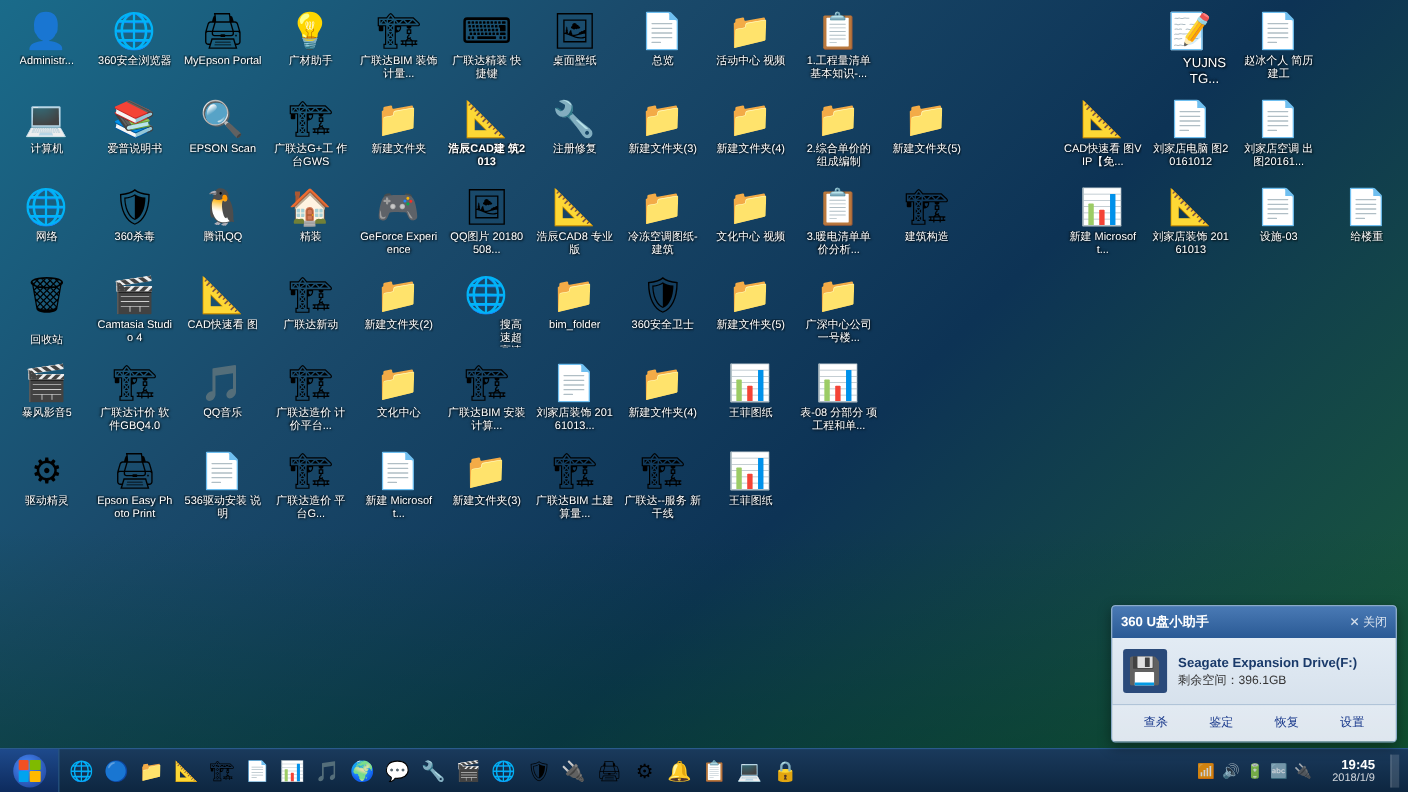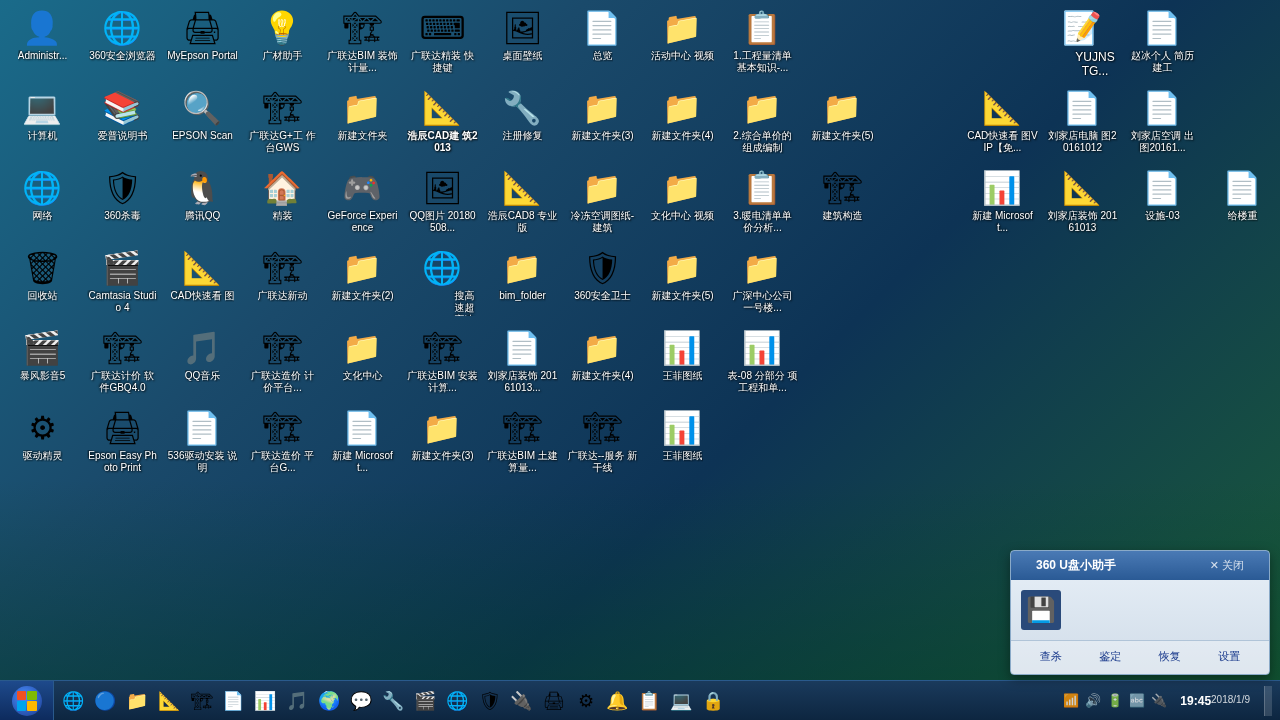--- a/index.html
+++ b/index.html
@@ -121,22 +121,22 @@
       display: flex;
       align-items: center;
       justify-content: center;
       font-size: 13px;
       cursor: pointer;
       color: rgba(255,255,255,0.8);
     }
 
     .clock {
       display: flex;
-      flex-direction: row;
-      align-items: flex-start;
+      flex-direction: column;
+      align-items: flex-end;
       justify-content: center;
       padding: 0 8px;
       cursor: pointer;
       min-width: 60px;
     }
 
     .clock-time {
       font-size: 12px;
       color: #fff;
       font-weight: bold;
@@ -156,21 +156,21 @@
       background: linear-gradient(to bottom, #e8f0f8, #d0dce8);
       border: 1px solid #8aaac8;
       border-radius: 4px;
       box-shadow: 0 4px 12px rgba(0,0,0,0.4);
       z-index: 200;
       overflow: hidden;
     }
 
     .notification-header {
       background: linear-gradient(to bottom, #4a7ab5, #2a5a95);
-      padding: 6px 25px;
+      padding: 6px 8px;
       display: flex;
       align-items: center;
       justify-content: space-between;
     }
 
     .notification-title {
       color: #fff;
       font-size: 12px;
       font-weight: bold;
     }
@@ -432,21 +432,21 @@
       <div style="position: absolute; left: 1125px; top: 165px; width: 75px; display: flex; flex-direction: column; align-items: center; justify-content: flex-start; cursor: pointer; padding: 4px 2px; border-radius: 4px; text-align: center;">
         <div style="font-size: 32px; line-height: 1; margin-bottom: 3px; height: 38px; display: flex; align-items: center;">📄</div>
         <div style="font-size: 10px; color: rgb(255, 255, 255); text-shadow: rgba(0, 0, 0, 0.9) 1px 1px 2px, rgba(0, 0, 0, 0.9) -1px -1px 2px; line-height: 1.2; max-width: 72px; word-break: break-all; max-height: 26px; overflow: hidden;">设施-03</div>
       </div>
       <div style="position: absolute; left: 1205px; top: 165px; width: 75px; display: flex; flex-direction: column; align-items: center; justify-content: flex-start; cursor: pointer; padding: 4px 2px; border-radius: 4px; text-align: center;">
         <div style="font-size: 32px; line-height: 1; margin-bottom: 3px; height: 38px; display: flex; align-items: center;">📄</div>
         <div style="font-size: 10px; color: rgb(255, 255, 255); text-shadow: rgba(0, 0, 0, 0.9) 1px 1px 2px, rgba(0, 0, 0, 0.9) -1px -1px 2px; line-height: 1.2; max-width: 72px; word-break: break-all; max-height: 26px; overflow: hidden;">给楼重</div>
       </div>
       <div style="position: absolute; left: 5px; top: 245px; width: 75px; display: flex; flex-direction: column; align-items: center; justify-content: flex-start; cursor: pointer; padding: 4px 2px; border-radius: 4px; text-align: center;">
         <div style="font-size: 32px; line-height: 1; margin-bottom: 3px; height: 38px; display: flex; align-items: center;">🗑</div>
-        <div style="font-size: 10px; color: rgb(255, 255, 255); text-shadow: rgba(0, 0, 0, 0.9) 1px 1px 2px, rgba(0, 0, 0, 0.9) -1px -1px 2px; line-height: 1.2; max-width: 72px; word-break: break-all; max-height: 26px; overflow: hidden;">回收站</div>
+        <div style="font-size: 10px; color: rgb(255, 255, 255); text-shadow: rgba(0, 0, 0, 0.9) 1px 1px 2px, rgba(0, 0, 0, 0.9) -1px -1px 2px; line-height: 1.2; max-width: 72px; word-break: break-all; max-height: 26px; overflow: hidden; margin-top: 14px;">回收站</div>
       </div>
       <div style="position: absolute; left: 85px; top: 245px; width: 75px; display: flex; flex-direction: column; align-items: center; justify-content: flex-start; cursor: pointer; padding: 4px 2px; border-radius: 4px; text-align: center;">
         <div style="font-size: 32px; line-height: 1; margin-bottom: 3px; height: 38px; display: flex; align-items: center;">🎬</div>
         <div style="font-size: 10px; color: rgb(255, 255, 255); text-shadow: rgba(0, 0, 0, 0.9) 1px 1px 2px, rgba(0, 0, 0, 0.9) -1px -1px 2px; line-height: 1.2; max-width: 72px; word-break: break-all; max-height: 26px; overflow: hidden;">Camtasia Studio 4</div>
       </div>
       <div style="position: absolute; left: 165px; top: 245px; width: 75px; display: flex; flex-direction: column; align-items: center; justify-content: flex-start; cursor: pointer; padding: 4px 2px; border-radius: 4px; text-align: center;">
         <div style="font-size: 32px; line-height: 1; margin-bottom: 3px; height: 38px; display: flex; align-items: center;">📐</div>
         <div style="font-size: 10px; color: rgb(255, 255, 255); text-shadow: rgba(0, 0, 0, 0.9) 1px 1px 2px, rgba(0, 0, 0, 0.9) -1px -1px 2px; line-height: 1.2; max-width: 72px; word-break: break-all; max-height: 26px; overflow: hidden;">CAD快速看 图</div>
       </div>
       <div style="position: absolute; left: 245px; top: 245px; width: 75px; display: flex; flex-direction: column; align-items: center; justify-content: flex-start; cursor: pointer; padding: 4px 2px; border-radius: 4px; text-align: center;">
@@ -558,20 +558,24 @@
 
 <div class="notification-popup">
   <div class="notification-header">
     <span class="notification-title">360 U盘小助手</span>
     <div class="notification-close">
       <span class="notification-close-btn">✕ 关闭</span>
     </div>
   </div>
   <div class="notification-body">
     <div class="notification-drive-icon">💾</div>
+    <div class="notification-info">
+      <div class="notification-drive-name">Seagate Expansion Drive(F:)</div>
+      <div class="notification-drive-space">剩余空间：396.1GB</div>
+    </div>
   </div>
   <div class="notification-actions">
     <span class="notification-action-btn">查杀</span>
     <span class="notification-action-btn">鉴定</span>
     <span class="notification-action-btn">恢复</span>
     <span class="notification-action-btn">设置</span>
   </div>
 </div>
 
 <div class="taskbar">

